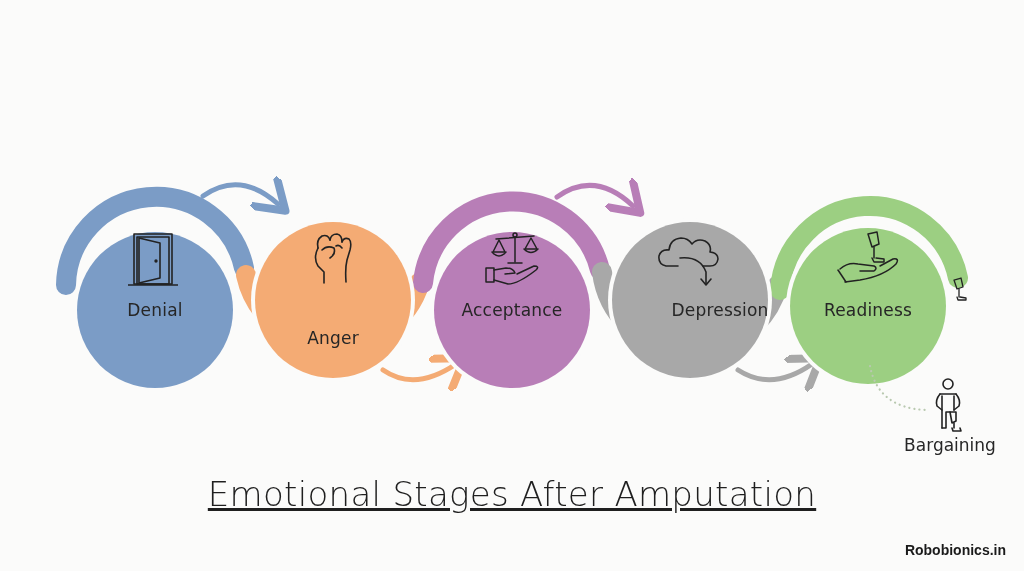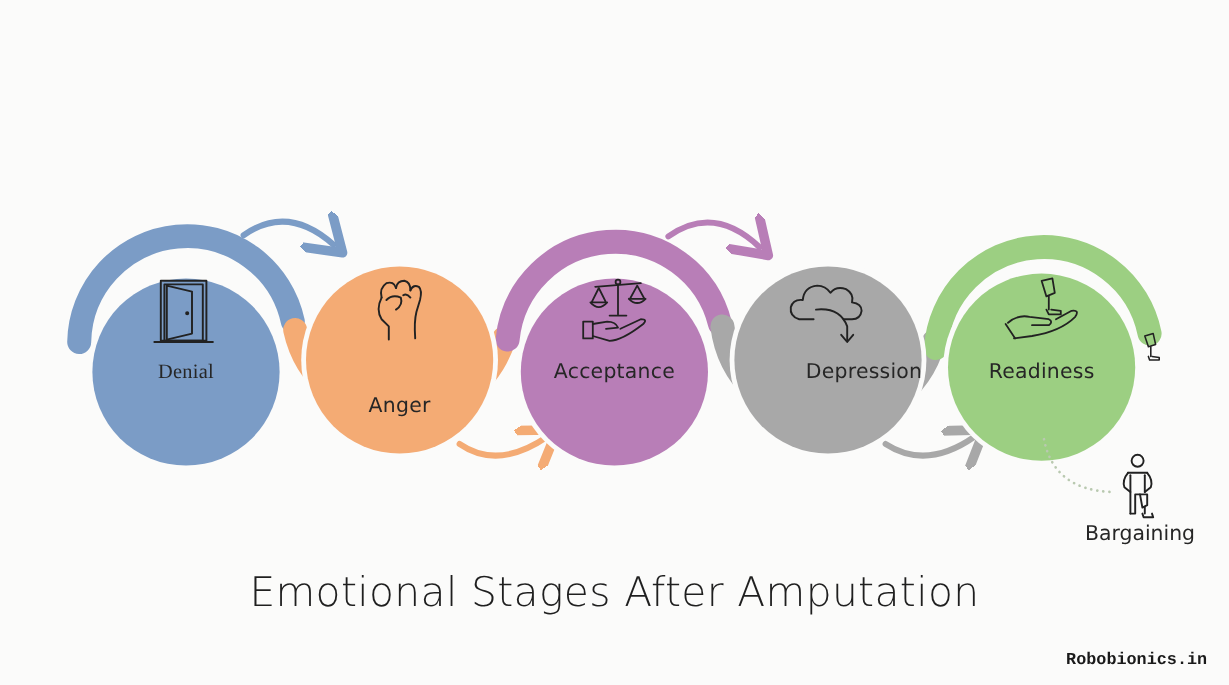--- a/index.html
+++ b/index.html
@@ -43,26 +43,27 @@
       position: absolute;
       left: 512px;
       top: 474px;
       transform: translateX(-50%);
       white-space: nowrap;
       font-family: "DejaVu Sans", sans-serif;
       font-size: 34px;
       font-weight: 300;
       color: #1f1f1f;
       letter-spacing: 0.3px;
+      text-decoration: underline;
     }
     .brand {
       position: absolute;
       right: 18px;
       top: 542px;
-      font-family: Liberation Mono, monospace;
+      font-family: Liberation Sans, sans-serif;
       font-size: 14px;
       font-weight: bold;
       color: #1a1a1a;
     }
   </style>
 </head>
 <body>
 
 <div class="canvas">
 
@@ -189,21 +190,21 @@
       <path d="M956,394 Q961,400 959,406 L954,410"></path>
       <path d="M942,396 L942,428"></path>
       <path d="M954,396 L954,410"></path>
       <path d="M942,428 L946,428 L946,412 L950,412"></path>
       <path d="M950,412 L956,412 L956,421 L952,423 Z"></path>
       <line x1="954" y1="423" x2="954" y2="428"></line>
       <path d="M952,428 L953,431 L961,431 L960,428"></path>
     </g>
   </svg>
 
-  <div class="stage-label" style="left:155px; top:300px;font-family:Liberation Serif, serif;">Denial</div>
+  <div class="stage-label" style="left:155px; top:300px;">Denial</div>
   <div class="stage-label" style="left:333px; top:300px;margin-top:28px;">Anger</div>
   <div class="stage-label" style="left:512px; top:300px;">Acceptance</div>
   <div class="stage-label" style="left:720px; top:300px;">Depression</div>
   <div class="stage-label" style="left:868px; top:300px;">Readiness</div>
 
   <div class="readiness-label">Bargaining</div>
 
   <div class="title">Emotional Stages After Amputation</div>
 
   <div class="brand">Robobionics.in</div>

